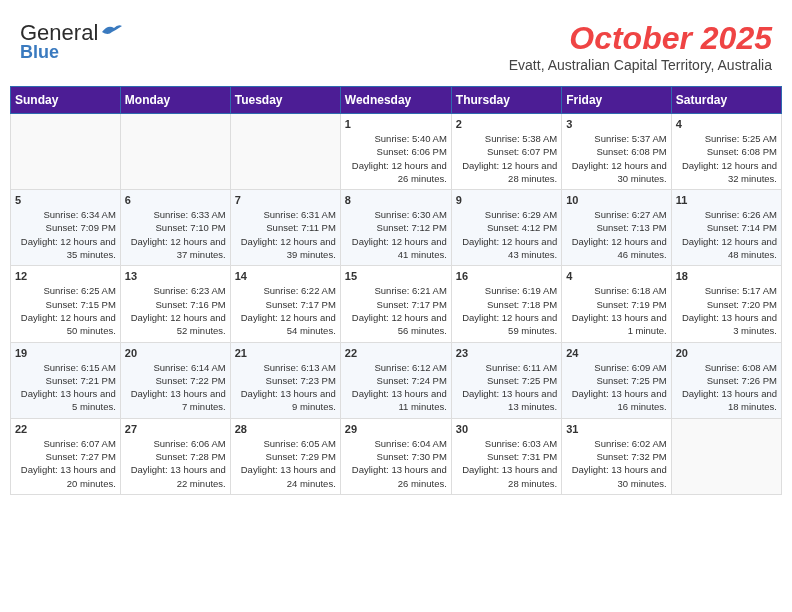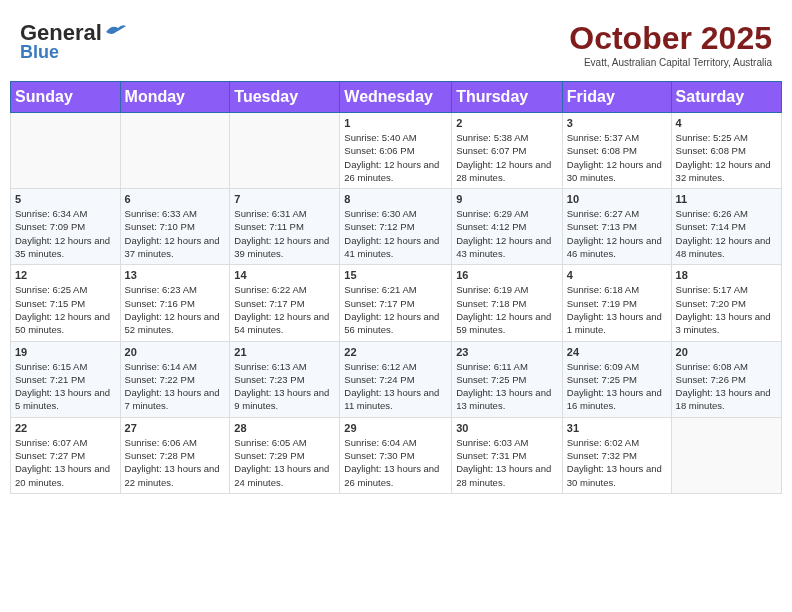--- a/index.html
+++ b/index.html
@@ -20,36 +20,37 @@
       display: flex;
       flex-direction: column;
       align-items: flex-start;
     }
     .title-section {
       text-align: right;
     }
     .month-title {
       font-size: 32px;
       font-weight: bold;
-      color: #7f1d1d;
+      color: #ef4444;
+      font-style: italic;
     }
     .location-title {
-      font-size: 10px;
+      font-size: 14px;
       color: #444;
     }
     .calendar {
       width: 100%;
       border-collapse: collapse;
       margin-top: 8px;
       border: 1px solid #ccc;
     }
     .calendar th {
-      background-color: #8b5cf6;
+      background-color: #4c1d95;
       color: #fff;
-      font-size: 16px;
+      font-size: 12px;
       font-weight: bold;
       padding: 6px 4px;
       text-align: left;
       border: 1px solid #2e6aaf;
     }
     .calendar td {
       vertical-align: top;
       font-size: 10px;
       color: #333;
       padding: 4px;
@@ -67,32 +68,33 @@
     .day-number {
       font-weight: bold;
       font-size: 11px;
       display: block;
       margin-bottom: 2px;
     }
     .day-info {
       font-size: 9.5px;
       line-height: 1.4;
       color: #333;
+      text-align: right;
     }
     .empty-cell {
       background: #f9f9f9 !important;
     }
   </style>
 </head>
 <body>
 
 <div class="header-section">
   <div class="logo">
     <div style="display:flex;align-items:center;">
-      <span style="font-size:22px;font-weight:bold;color:#2c2c2c;">General</span>
+      <span style="font-size:22px;font-weight:normal;color:#2c2c2c;">General</span>
       <svg width="22" height="18" viewBox="0 0 22 18" style="margin-left:2px;margin-top:-4px;">
         <path d="M2 10 Q8 2 14 6 Q18 2 22 4 Q16 8 12 10 Q8 14 2 10Z" fill="#3a7abf"></path>
       </svg>
     </div>
     <span style="font-size:18px;font-weight:bold;color:#3a7abf;margin-top:-4px;">Blue</span>
   </div>
   <div class="title-section">
     <div class="month-title">October 2025</div>
     <div class="location-title">Evatt, Australian Capital Territory, Australia</div>
   </div>

